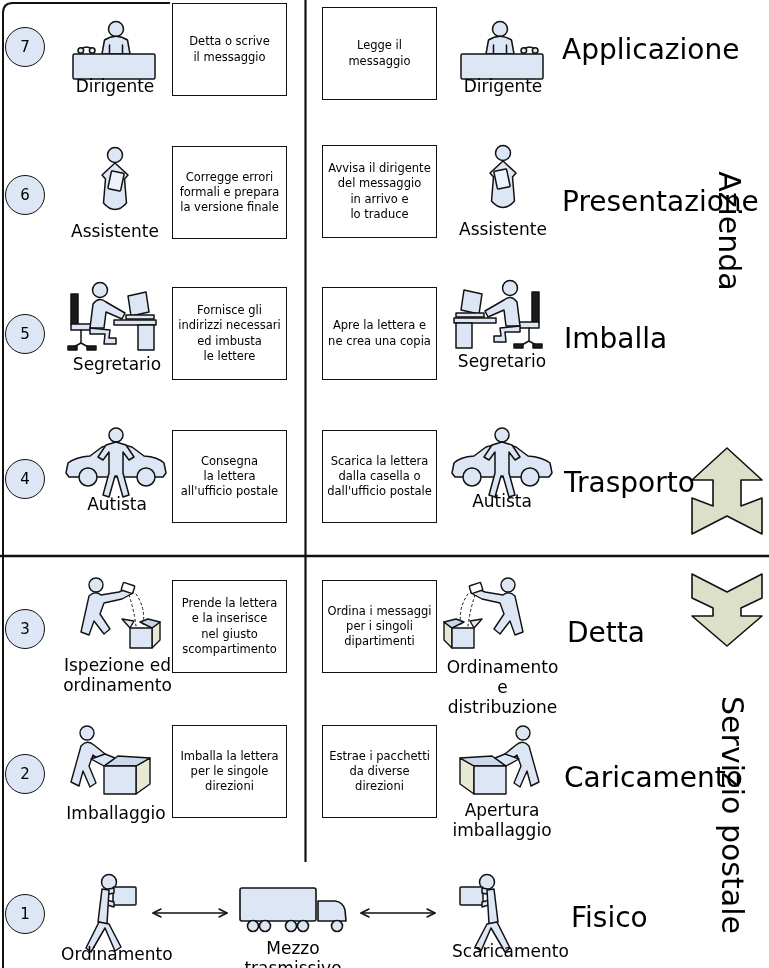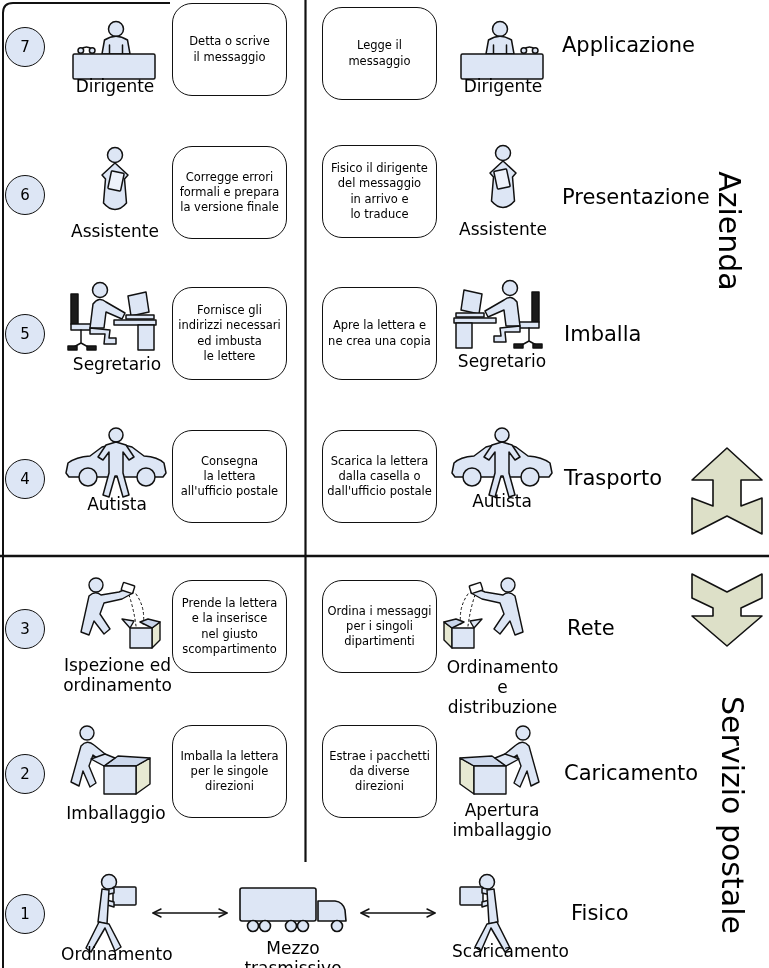--- a/index.html
+++ b/index.html
@@ -3,26 +3,26 @@
 <meta charset="utf-8">
 <style>
   html,body{margin:0;padding:0;background:#fff;}
   .page{position:relative;width:769px;height:968px;background:#fff;overflow:hidden;
         font-family:"DejaVu Sans",sans-serif;color:#000;}
   .struct{position:absolute;left:0;top:0;z-index:0;pointer-events:none;}
   .circle{position:absolute;width:38px;height:38px;border-radius:50%;
           background:var(--blue);border:1.6px solid #111;z-index:2;
           display:flex;align-items:center;justify-content:center;font-size:15px;}
   .action-box{position:absolute;width:115px;height:93px;border:1.4px solid #111;
-          border-radius:20px;background:#fff;z-index:2;box-sizing:border-box;padding:2px;
+          border-radius:0;background:#fff;z-index:2;box-sizing:border-box;padding:2px;
           display:flex;align-items:center;justify-content:center;text-align:center;
           font-size:11.5px;line-height:1.32;white-space:pre-line;}
   .actor-label{position:absolute;text-align:center;font-size:17px;line-height:1.18;
           white-space:pre-line;z-index:2;}
-  .layer-label{position:absolute;font-size:21px;z-index:2;}
+  .layer-label{position:absolute;font-size:28px;z-index:2;}
   .side-label{position:absolute;font-size:30px;text-align:center;transform:rotate(90deg);z-index:2;}
   .icon{position:absolute;overflow:visible;z-index:2;}
 </style>
 </head>
 <body>
 
 <div class="page" style="--blue:#dde6f5">
 
   <svg width="0" height="0" style="position:absolute">
     <defs>
@@ -128,21 +128,21 @@
 
   <div>
     <div class="circle" style="left:5px;top:175px">6</div>
     <svg class="icon" style="left:94px;top:146px" width="42" height="76" viewBox="0 0 42 76">
         <use href="#sym-assistant"></use>
       </svg>
     <div class="actor-label" style="left:65px;top:221px;width:100px">Assistente</div>
     <div class="action-box" style="left:172px;top:146px">Corregge errori
 formali e prepara
 la versione finale</div>
-    <div class="action-box" style="left:322px;top:145px">Fisico il dirigente
+    <div class="action-box" style="left:322px;top:145px">Avvisa il dirigente
 del messaggio
 in arrivo e
 lo traduce</div>
     <svg class="icon" style="left:482px;top:144px" width="42" height="76" viewBox="0 0 42 76">
         <use href="#sym-assistant" transform="translate(42 0) scale(-1 1)"></use>
       </svg>
     <div class="actor-label" style="left:453px;top:219px;width:100px">Assistente</div>
     <div class="layer-label" style="left:562px;top:185px">Presentazione</div>
   </div>
 
@@ -199,21 +199,21 @@
 nel giusto
 scompartimento</div>
     <div class="action-box" style="left:322px;top:580px">Ordina i messaggi
 per i singoli
 dipartimenti</div>
     <svg class="icon" style="left:440px;top:572px" width="108" height="82" viewBox="0 0 108 82">
         <use href="#sym-sorter" transform="translate(108 0) scale(-1 1)"></use>
       </svg>
     <div class="actor-label" style="left:440px;top:657px;width:125px">Ordinamento e
 distribuzione</div>
-    <div class="layer-label" style="left:567px;top:616px">Rete</div>
+    <div class="layer-label" style="left:567px;top:616px">Detta</div>
     <svg class="icon" style="left:688px;top:572px" width="78" height="78" viewBox="0 0 78 78">
       <polygon points="4,2 39,20 74,2 74,26 53,36 53,44 74,44 39,74 4,44 25,44 25,36 4,26" fill="#dde0c8" stroke="#111" stroke-width="1.6" stroke-linejoin="round"></polygon>
     </svg>
   </div>
 
   <div>
     <div class="circle" style="left:5px;top:754px">2</div>
     <svg class="icon" style="left:58px;top:720px" width="102" height="82" viewBox="0 0 102 82">
         <use href="#sym-packer"></use>
       </svg>

